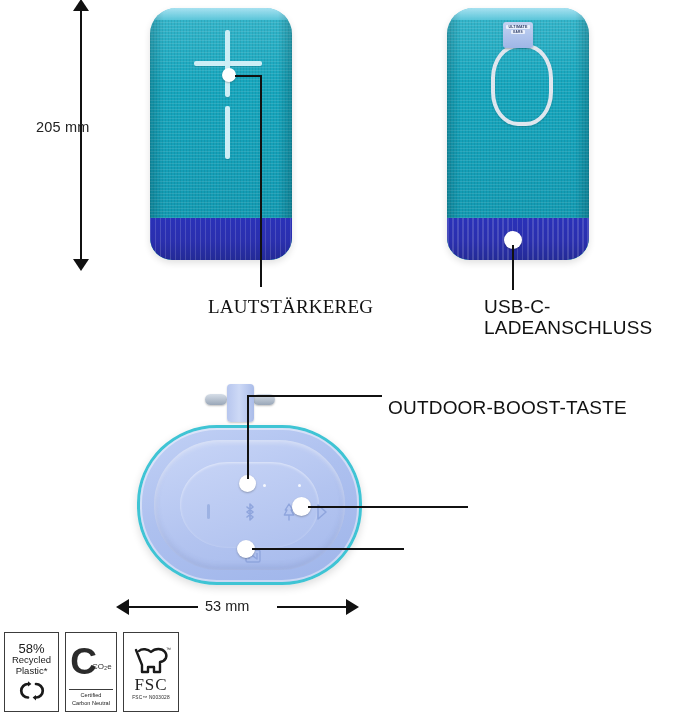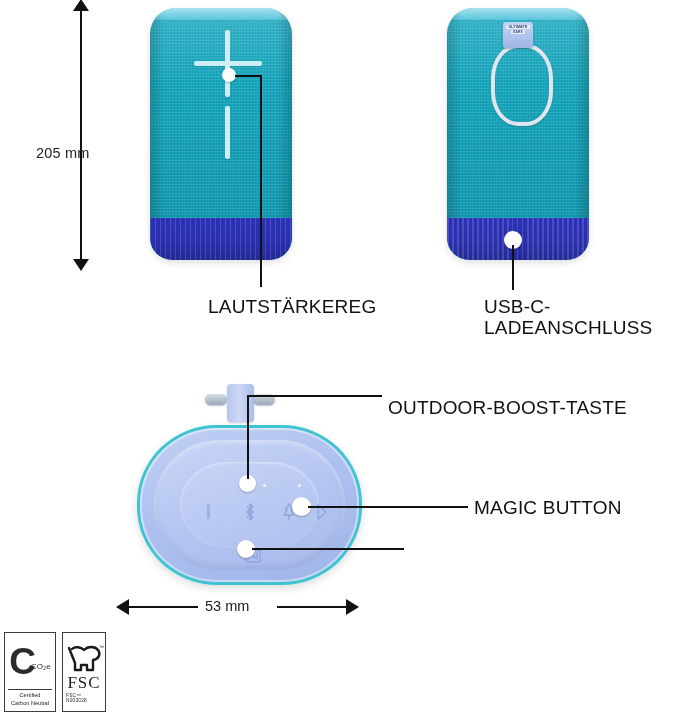--- a/index.html
+++ b/index.html
@@ -30,21 +30,20 @@
     position: absolute; left: -7px; width: 0; height: 0;
     border-left: 8px solid transparent;
     border-right: 8px solid transparent;
   }
   .arrow-up { top: -11px; border-bottom: 12px solid #111; }
   .arrow-down { bottom: -11px; border-top: 12px solid #111; }
   #dim-vertical-label {
     left: 36px; top: 119px;
     font-size: 14.5px; letter-spacing: .2px; color: #222;
     white-space: nowrap;
-    margin-top: 26px;
   }
 
   
   #dim-horizontal-left {
     left: 128px; top: 606px; width: 70px; height: 2px; background: #111;
   }
   #dim-horizontal-right {
     left: 277px; top: 606px; width: 70px; height: 2px; background: #111;
   }
   .arrow-left {
@@ -222,21 +221,21 @@
   .cert-box {
     border: 1.4px solid #3c3c3c;
     background: #fff;
     box-sizing: border-box;
     display: flex; flex-direction: column;
     align-items: center; justify-content: center;
     padding: 4px 3px;
   }
   #cert-recycled { width: 55px; height: 80px; }
   #cert-carbon   { width: 52px; height: 80px; }
-  #cert-fsc      { width: 44px; height: 80px; }
+  #cert-fsc      { width: 56px; height: 80px; }
 
   .cert-pct { font-size: 13px; font-weight: 400; color: #1a1a1a; line-height: 1.05; }
   .cert-sub { font-size: 9.5px; color: #1a1a1a; line-height: 1.15; text-align: center; }
   .recycle-glyph { margin-top: 3px; }
 
   .carbon-top { display: flex; align-items: center; justify-content: center; flex: 1; }
   .carbon-c {
     font-size: 37px; font-weight: bold; line-height: .78; color: #2b2b2b;
     font-family: "Liberation Sans", sans-serif;
   }
@@ -269,21 +268,21 @@
     <div class="vol-bar" style="left:75px; top:22px; width:5px; height:67px;"></div>
 
     <div class="vol-bar" style="left:75px; top:98px; width:5px; height:53px;"></div>
   </div>
 
   <div class="dot" style="left:222px; top:68px; width:14px; height:14px;"></div>
 
   <div class="lead lead-h" style="left:235px; top:75px; width:26px;"></div>
   <div class="lead lead-v" style="left:260px; top:75px; height:212px;"></div>
 
-  <div class="callout-label" id="label-volume" style="left:208px; top:296px; width:200px;">
+  <div class="callout-label" id="label-volume" style="left:208px; top:296px; width:200px;font-family:Liberation Serif, serif;">
     <div>LAUTSTÄRKEREG</div>
   </div>
 
   <div class="speaker-body" id="speaker-rear" style="left:447px; top:8px; width:142px; height:252px;">
     <div class="fabric"></div>
     <div class="fabric-topcap"></div>
     <div class="edge-shade l"></div>
     <div class="edge-shade r"></div>
     <div class="speaker-base"></div>
 
@@ -344,35 +343,43 @@
   <div class="lead lead-h" style="left:247px; top:395px; width:135px;"></div>
 
   <div class="lead lead-h" style="left:308px; top:506px; width:160px;"></div>
 
   <div class="lead lead-h" style="left:252px; top:548px; width:152px;"></div>
 
   <div class="callout-label" id="label-outdoor" style="left:388px; top:385px;margin-top:12px;">
     <div>OUTDOOR-BOOST-TASTE</div>
   </div>
 
-  <div class="callout-label" id="label-magic" style="left:474px; top:497px;">
-    <div>MAGIC BUTTON</div>
-  </div>
 
 
   <div class="abs" id="dim-horizontal-left">
     <div class="arrow-left"></div>
   </div>
   <div class="abs" id="dim-horizontal-right">
     <div class="arrow-right"></div>
   </div>
   <div class="abs" id="dim-horizontal-label">53 mm</div>
 
   <div id="cert-row">
 
+    <div class="cert-box" id="cert-recycled">
+      <div class="cert-pct">58%</div>
+      <div class="cert-sub">Recycled</div>
+      <div class="cert-sub">Plastic*</div>
+      <svg class="recycle-glyph" width="26" height="22" viewBox="0 0 26 22">
+        <path d="M9 4 A6.2 6.2 0 1 0 9 17.5" stroke="#1a1a1a" stroke-width="2.7" fill="none" stroke-linecap="round"></path>
+        <path d="M17 17.5 A6.2 6.2 0 1 0 17 4" stroke="#1a1a1a" stroke-width="2.7" fill="none" stroke-linecap="round"></path>
+        <path d="M9 1.2 L12.4 4 L9 6.6 Z" fill="#1a1a1a"></path>
+        <path d="M17 20.4 L13.6 17.6 L17 15 Z" fill="#1a1a1a"></path>
+      </svg>
+    </div>
 
     <div class="cert-box" id="cert-carbon">
       <div class="carbon-top">
         <span class="carbon-c">C</span>
         <span class="carbon-co2">CO₂e</span>
       </div>
       <div class="carbon-rule"></div>
       <div class="carbon-caption">Certified</div>
       <div class="carbon-caption">Carbon Neutral</div>
     </div>

